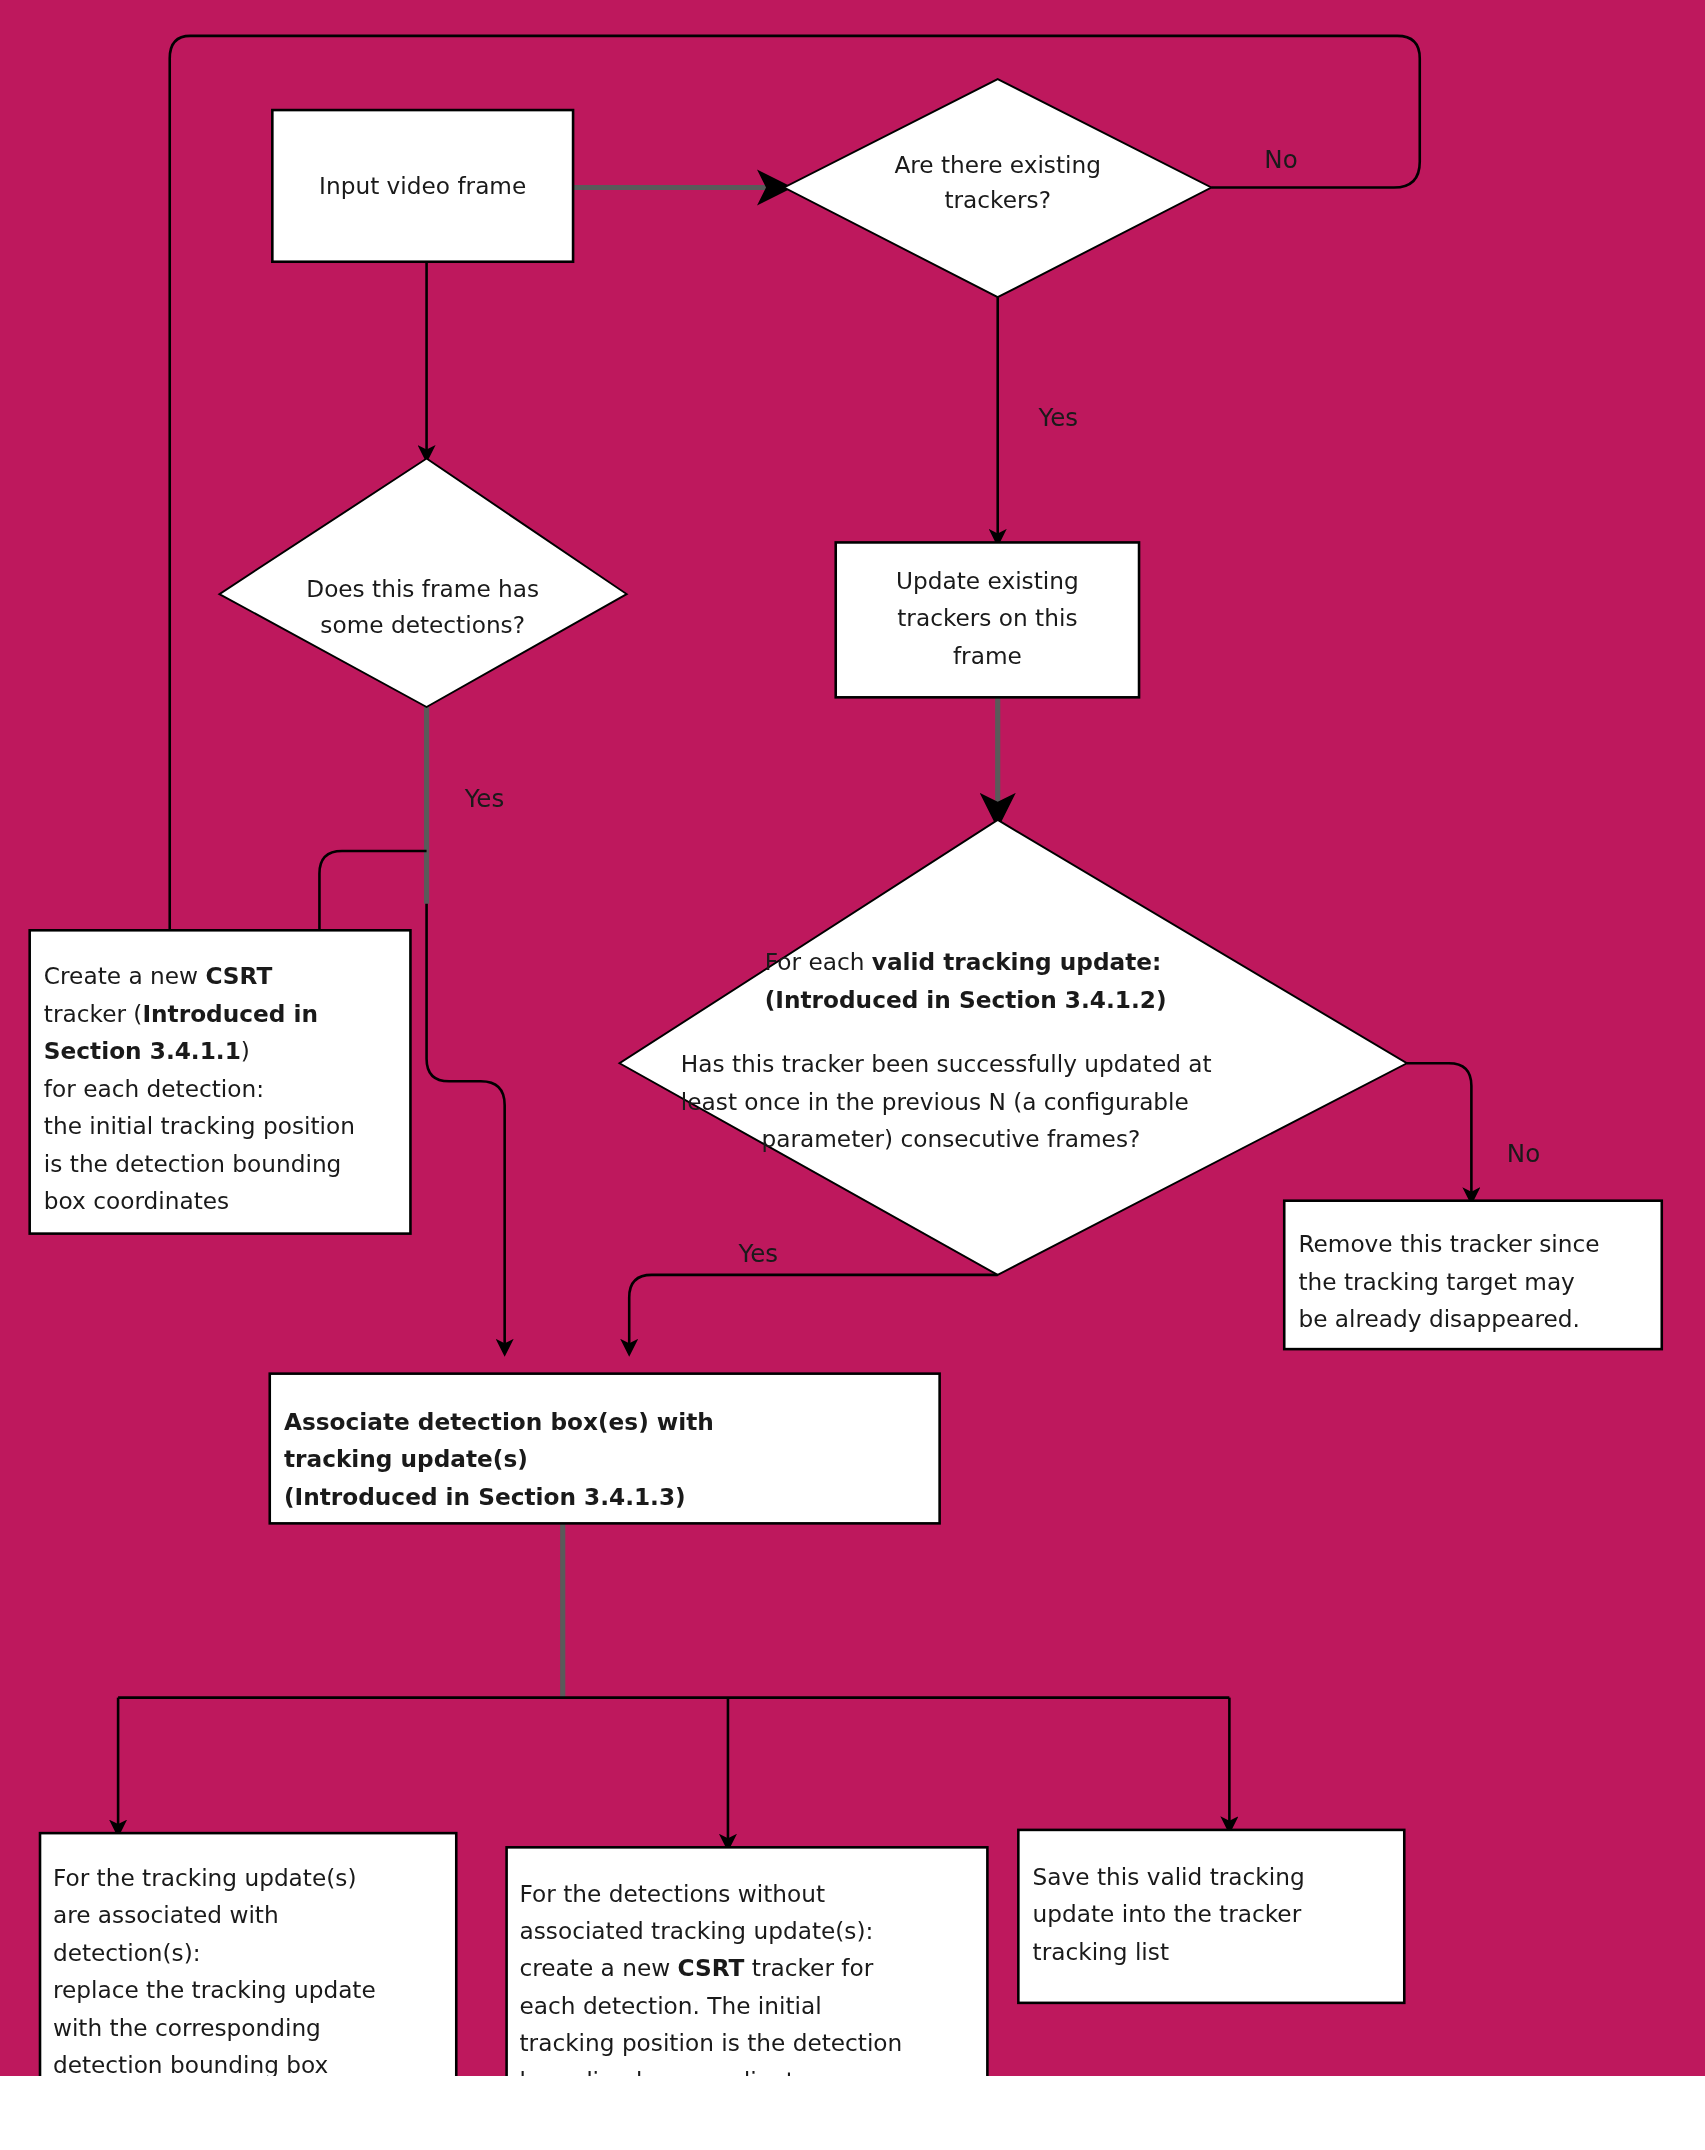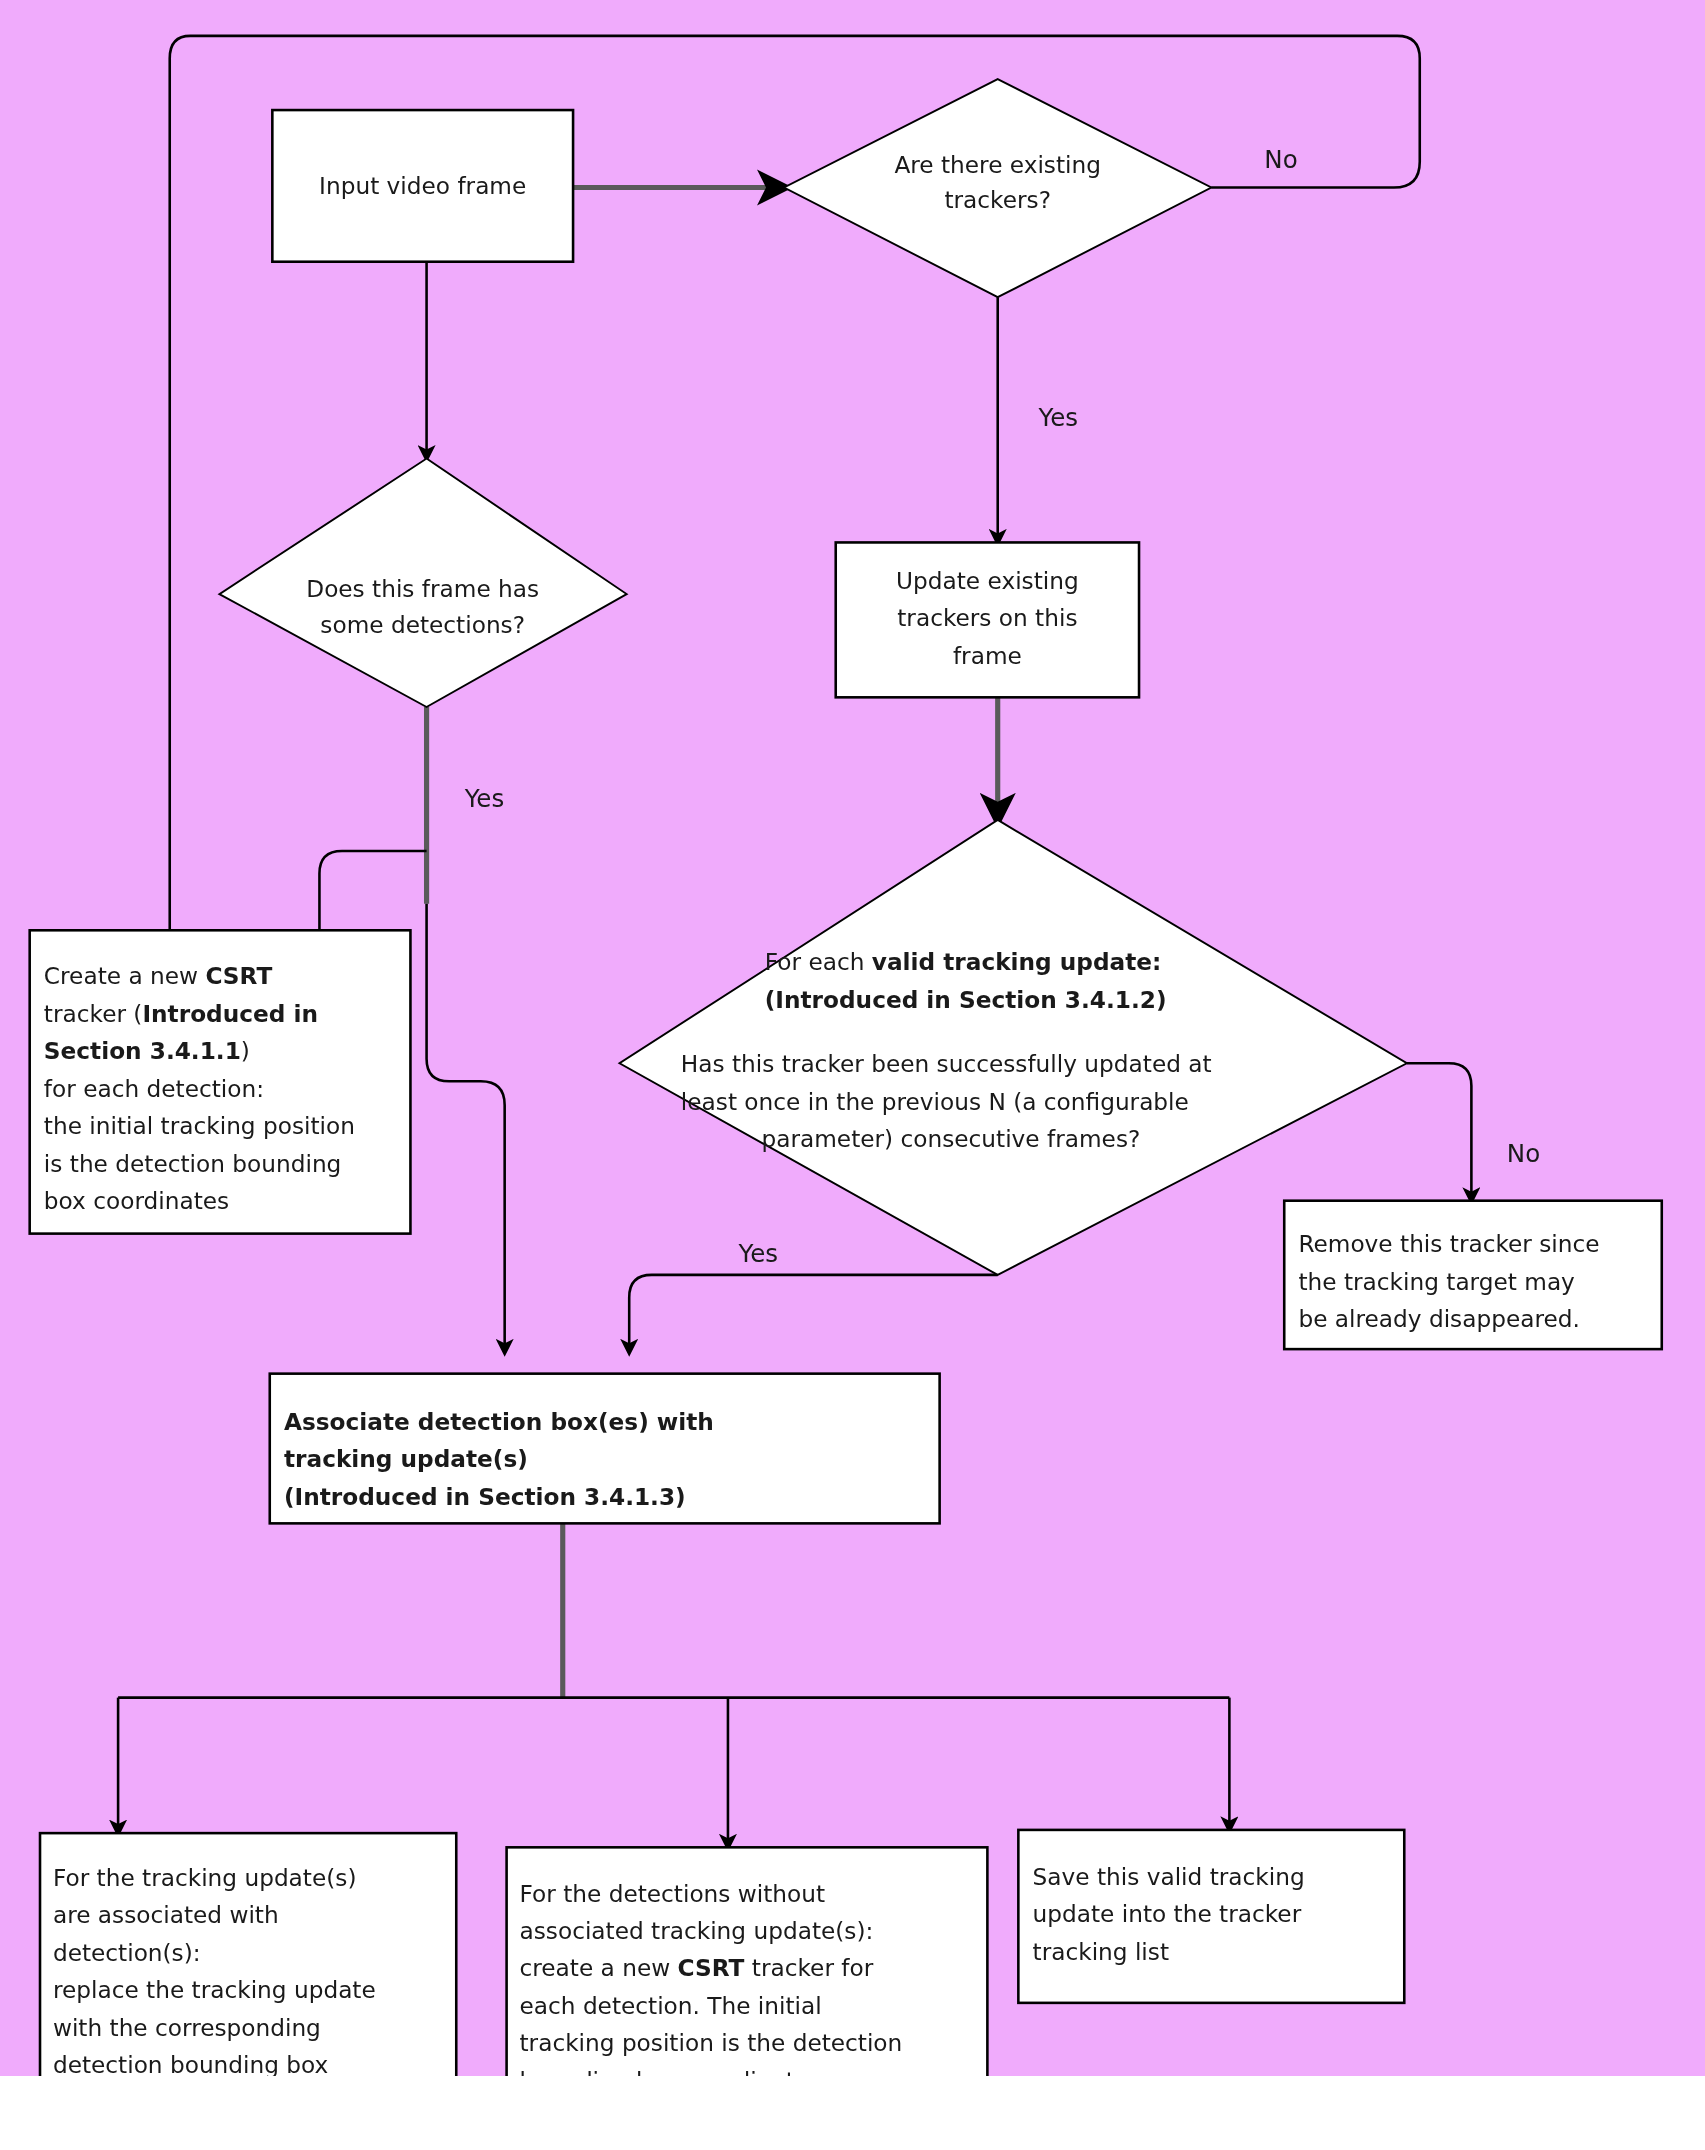--- a/index.html
+++ b/index.html
@@ -7,21 +7,21 @@
     padding: 0;
     background: #ffffff;
   }
   body {
     font-family: "DejaVu Sans", sans-serif;
   }
   #flowchart-root {
     position: relative;
     width: 1705px;
     height: 2076px;
-    background: #f0abfc;
+    background: #be185d;
     overflow: hidden;
   }
   svg.diagram {
     position: absolute;
     top: 0;
     left: 0;
     width: 1705px;
     height: 2151px;
   }
   .node-rect {

